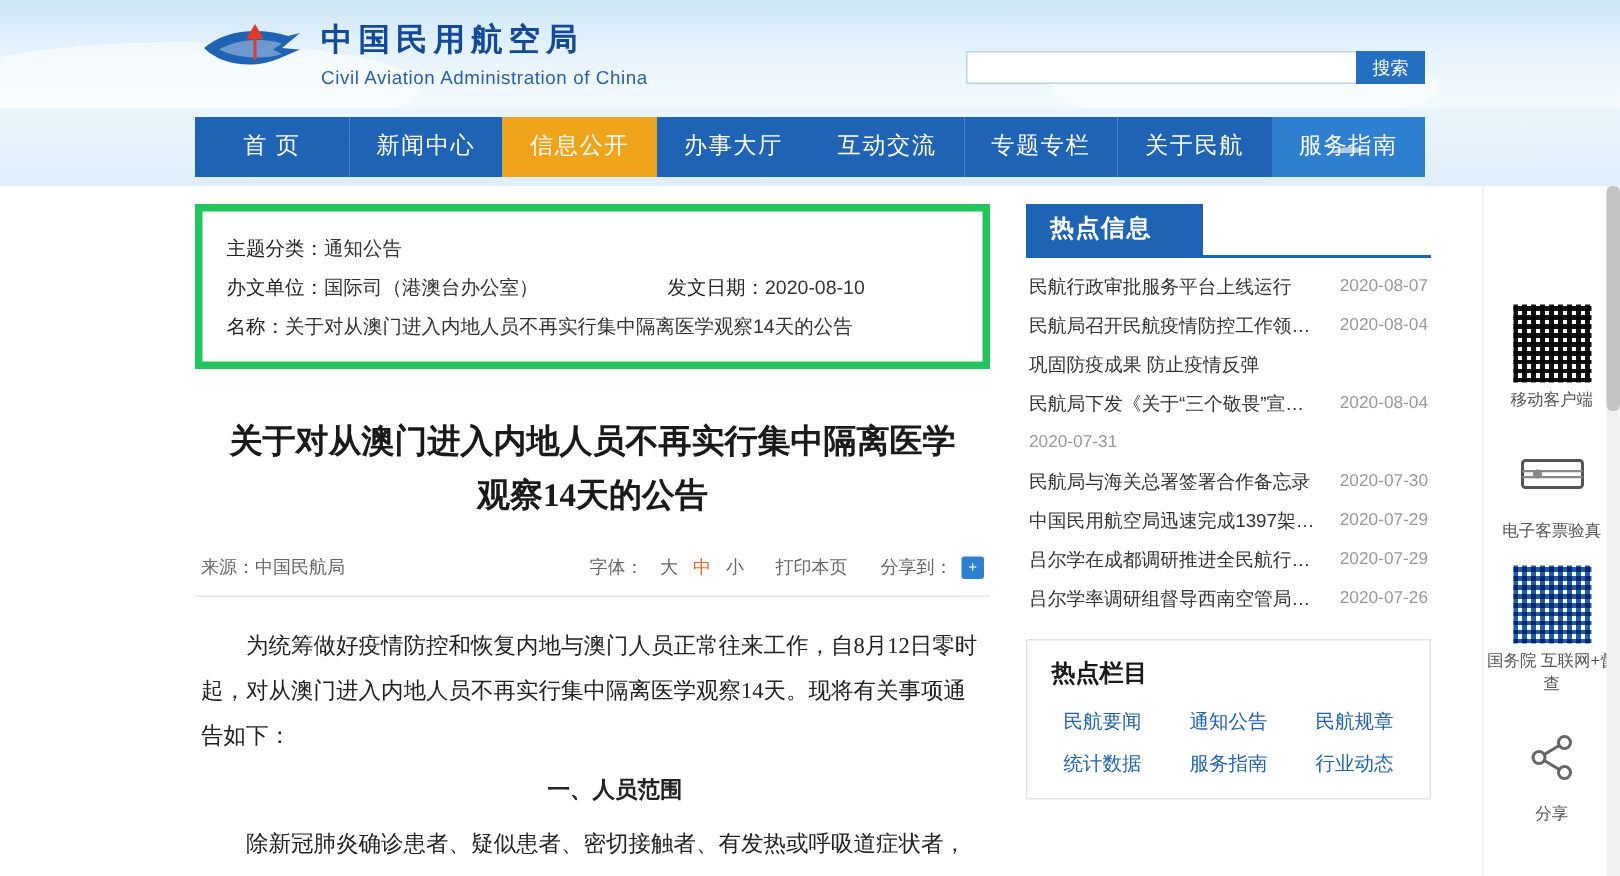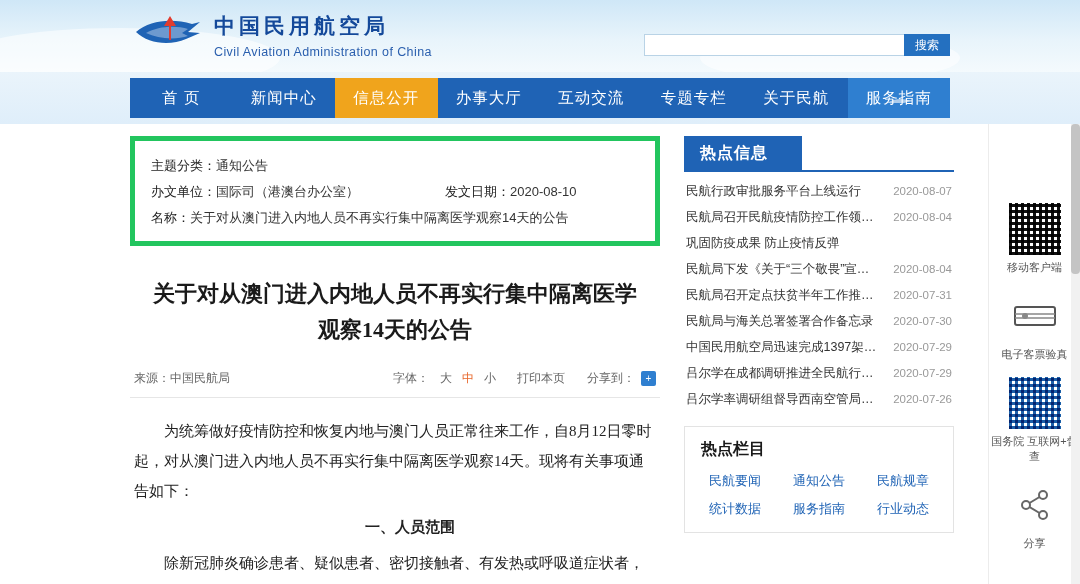--- a/index.html
+++ b/index.html
@@ -305,21 +305,20 @@
         </div>
         <div class="hot-item">
           <span class="t">巩固防疫成果 防止疫情反弹</span>
           <span class="d"></span>
         </div>
         <div class="hot-item">
           <span class="t">民航局下发《关于“三个敬畏”宣…</span>
           <span class="d">2020-08-04</span>
         </div>
         <div class="hot-item">
-          <span class="t">民航局召开定点扶贫半年工作推…</span>
           <span class="d">2020-07-31</span>
         </div>
         <div class="hot-item">
           <span class="t">民航局与海关总署签署合作备忘录</span>
           <span class="d">2020-07-30</span>
         </div>
         <div class="hot-item">
           <span class="t">中国民用航空局迅速完成1397架…</span>
           <span class="d">2020-07-29</span>
         </div>

